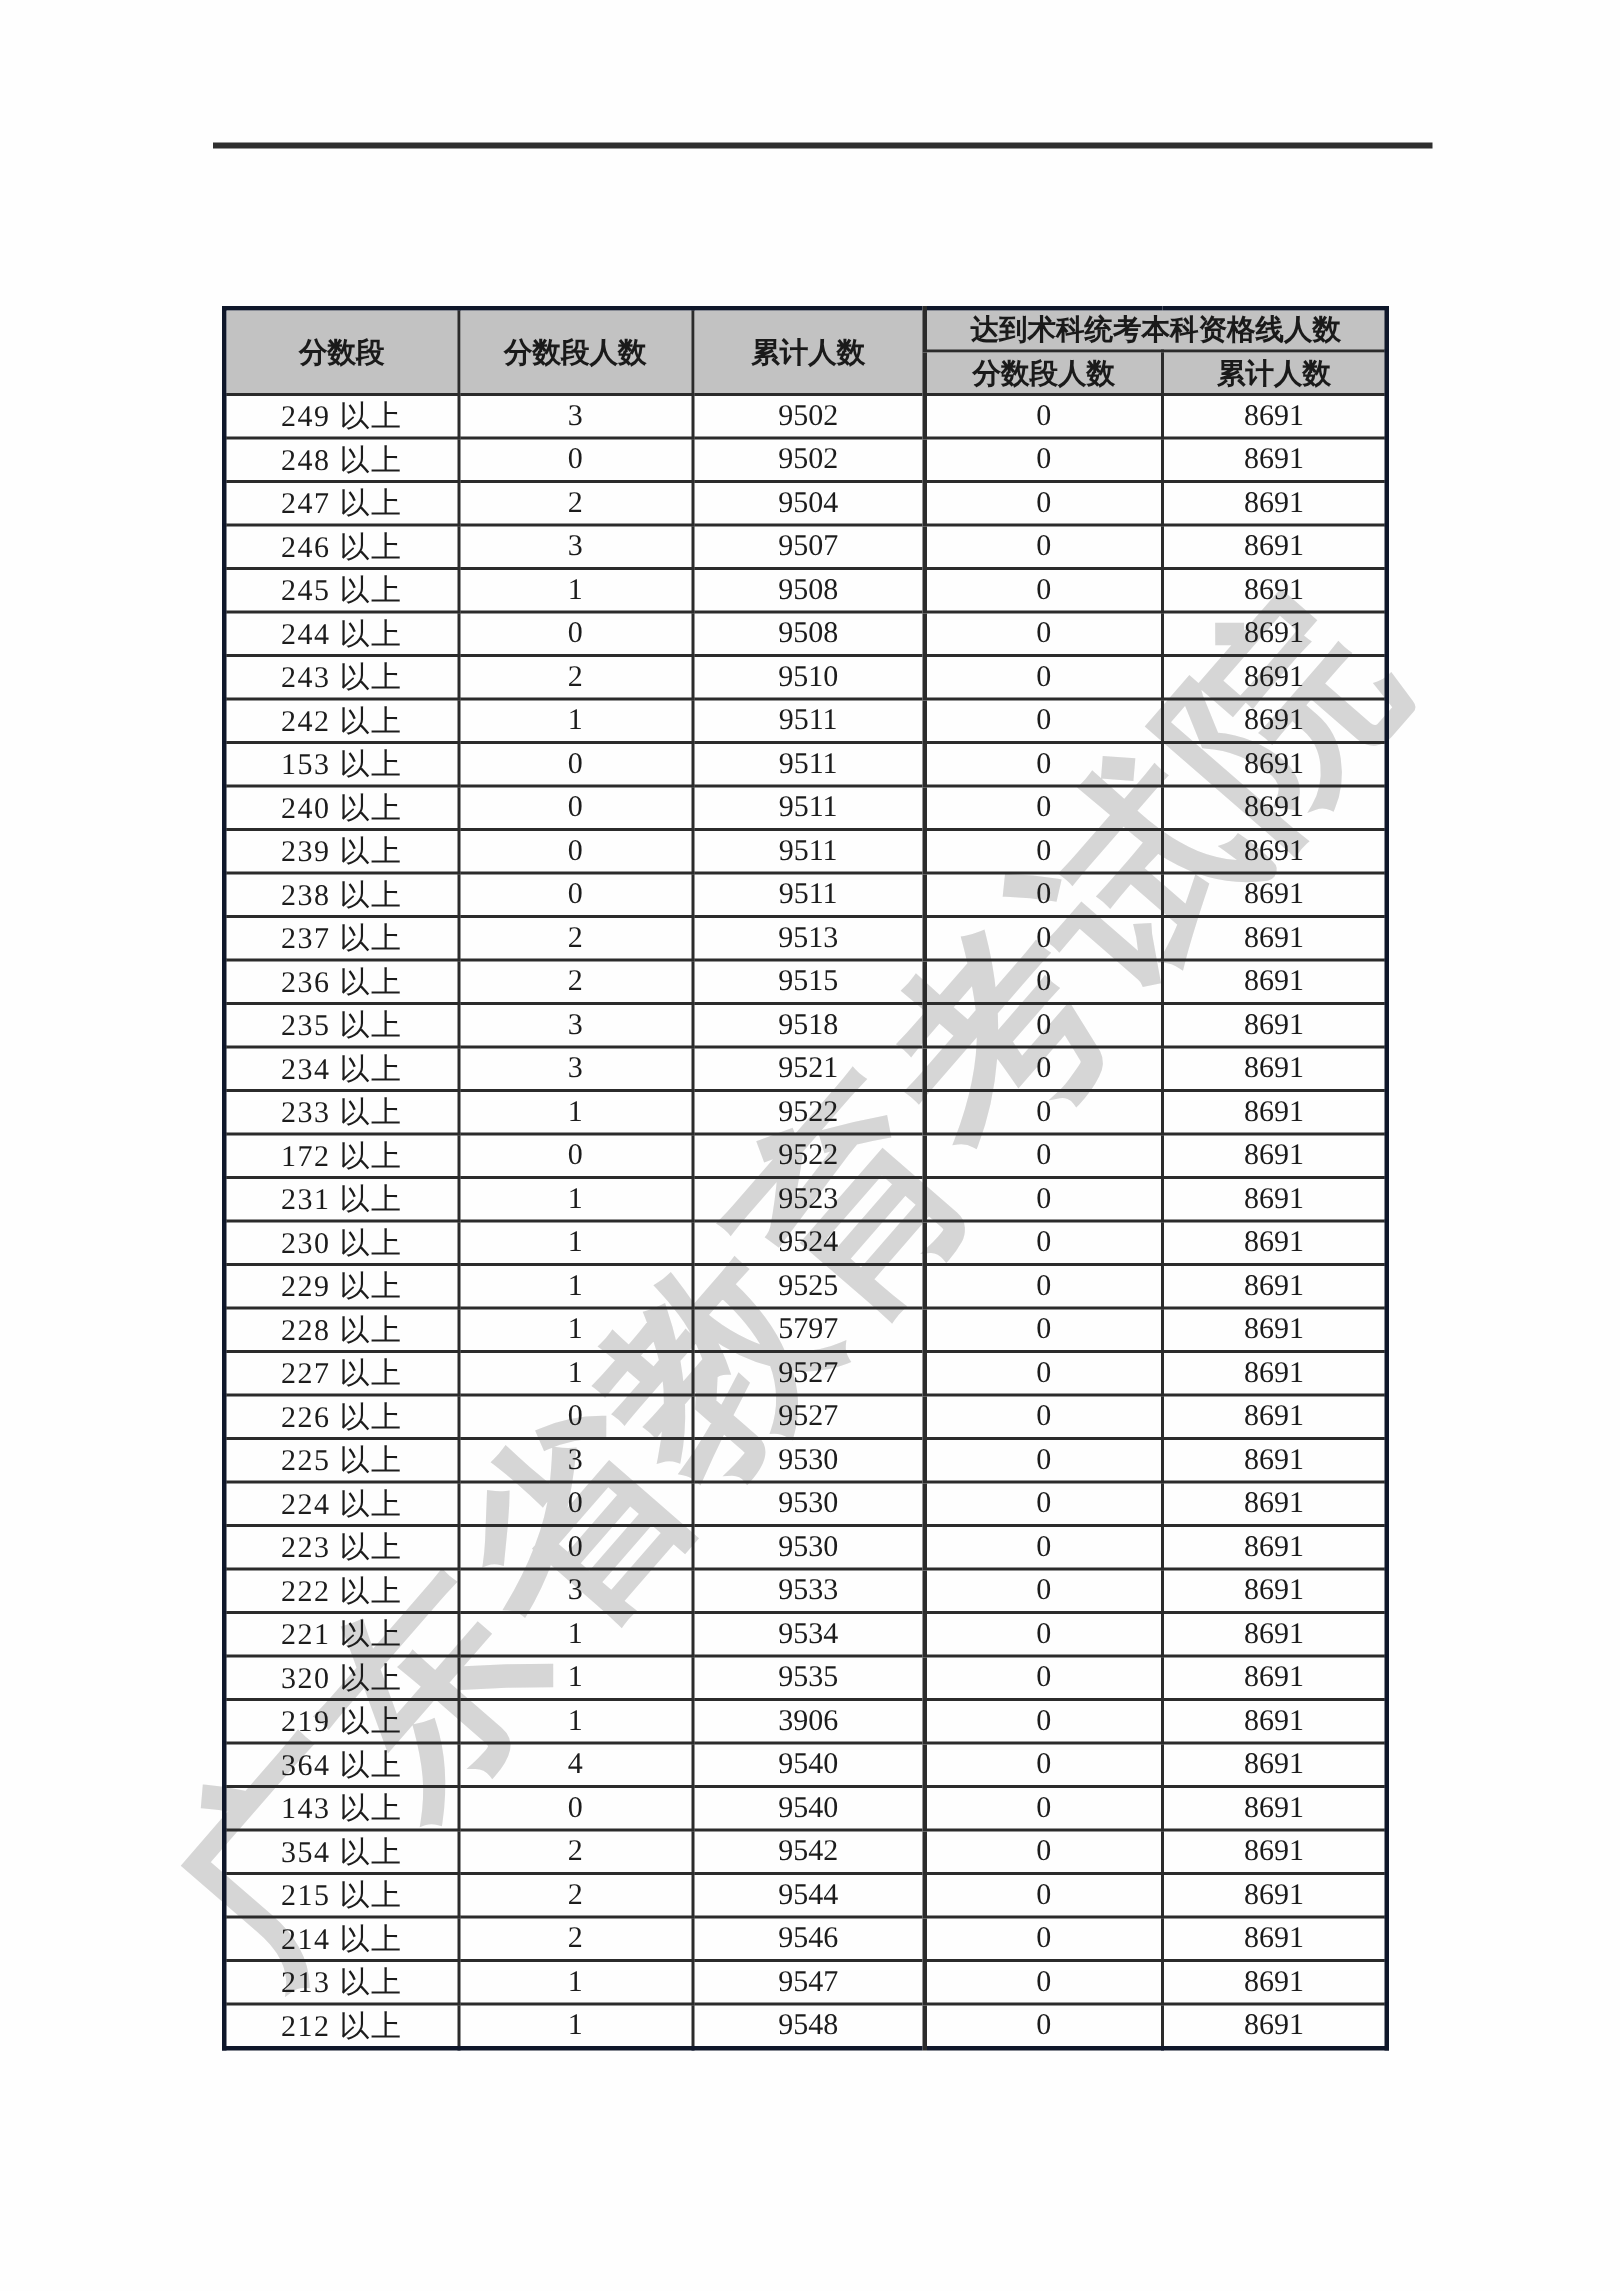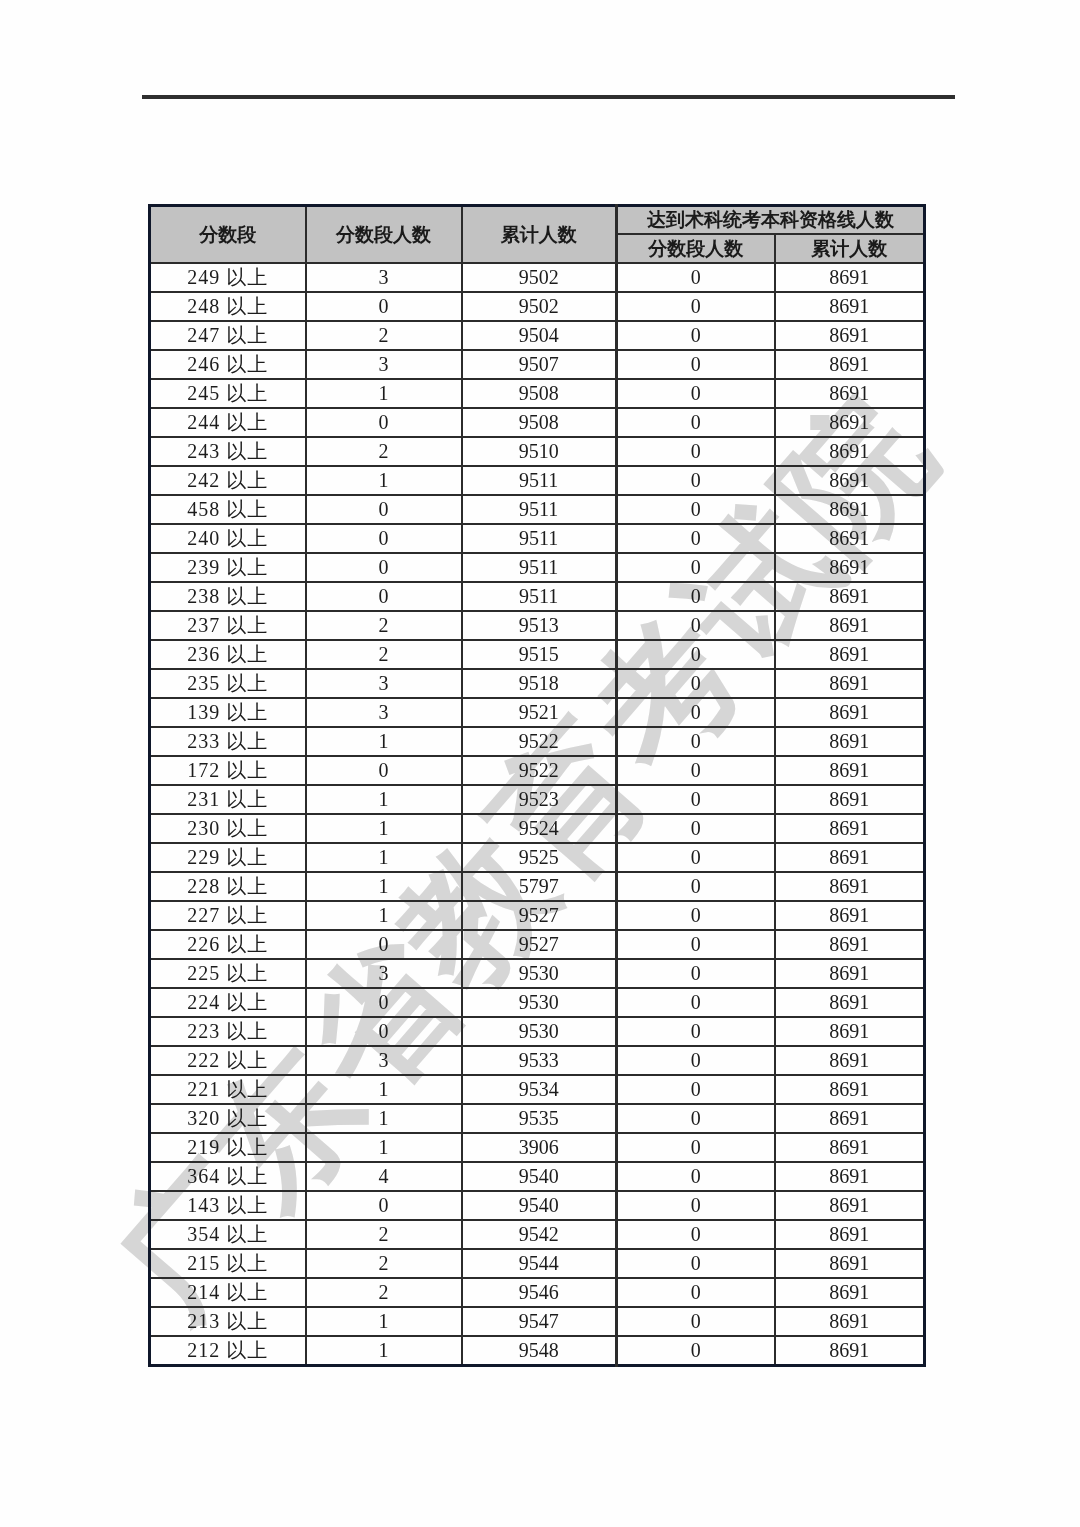--- a/index.html
+++ b/index.html
@@ -154,21 +154,21 @@
           <td>8691</td>
         </tr>
         <tr>
           <td class="c-score">242 以上</td>
           <td>1</td>
           <td>9511</td>
           <td class="qual-col-start">0</td>
           <td>8691</td>
         </tr>
         <tr>
-          <td class="c-score">458 以上</td>
+          <td class="c-score">153 以上</td>
           <td>0</td>
           <td>9511</td>
           <td class="qual-col-start">0</td>
           <td>8691</td>
         </tr>
         <tr>
           <td class="c-score">240 以上</td>
           <td>0</td>
           <td>9511</td>
           <td class="qual-col-start">0</td>
@@ -203,21 +203,21 @@
           <td>8691</td>
         </tr>
         <tr>
           <td class="c-score">235 以上</td>
           <td>3</td>
           <td>9518</td>
           <td class="qual-col-start">0</td>
           <td>8691</td>
         </tr>
         <tr>
-          <td class="c-score">139 以上</td>
+          <td class="c-score">234 以上</td>
           <td>3</td>
           <td>9521</td>
           <td class="qual-col-start">0</td>
           <td>8691</td>
         </tr>
         <tr>
           <td class="c-score">233 以上</td>
           <td>1</td>
           <td>9522</td>
           <td class="qual-col-start">0</td>

